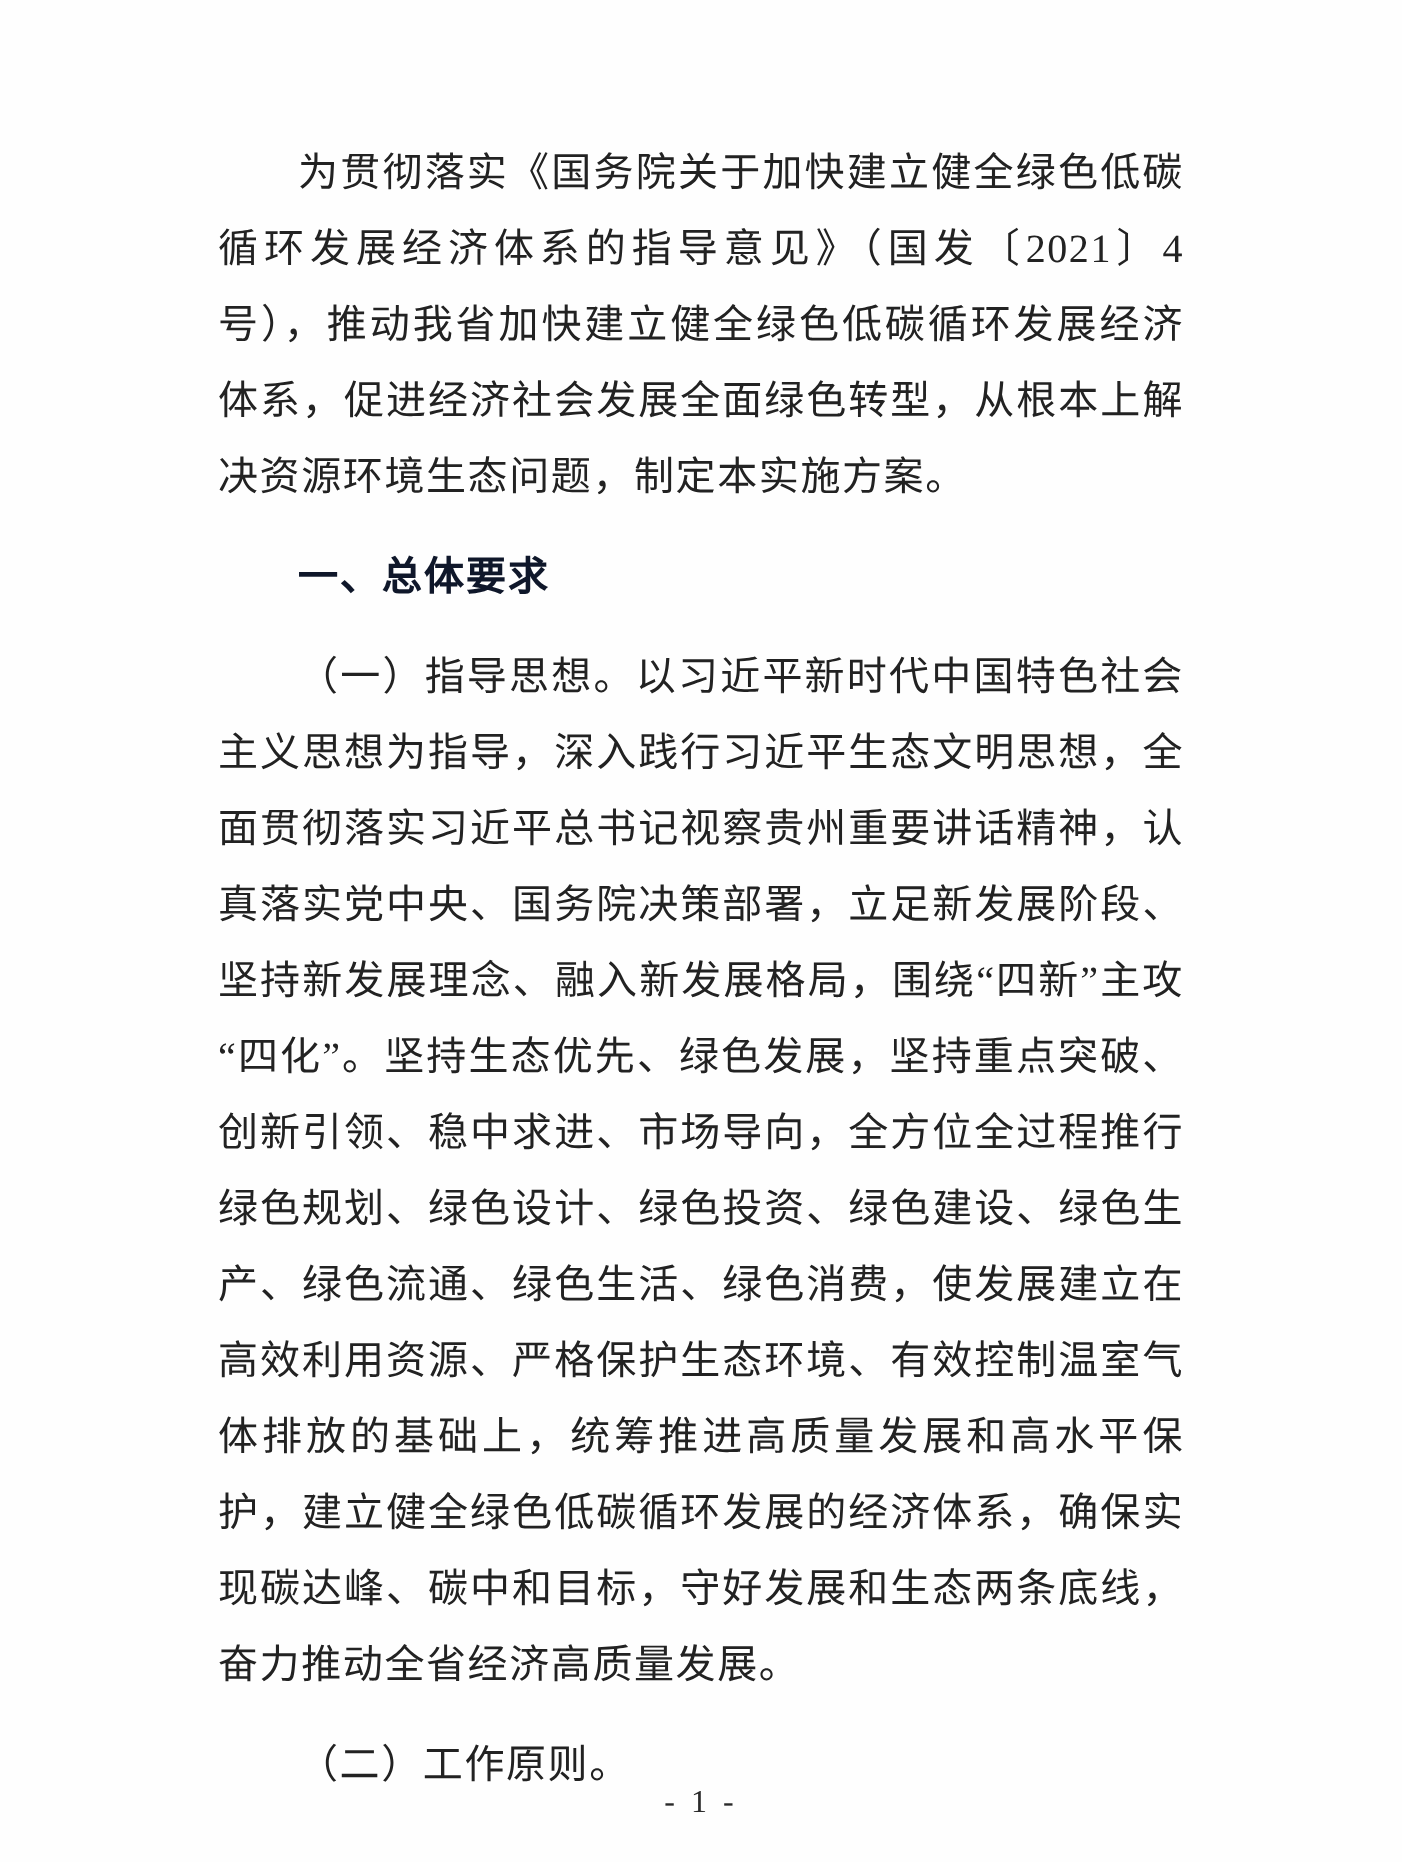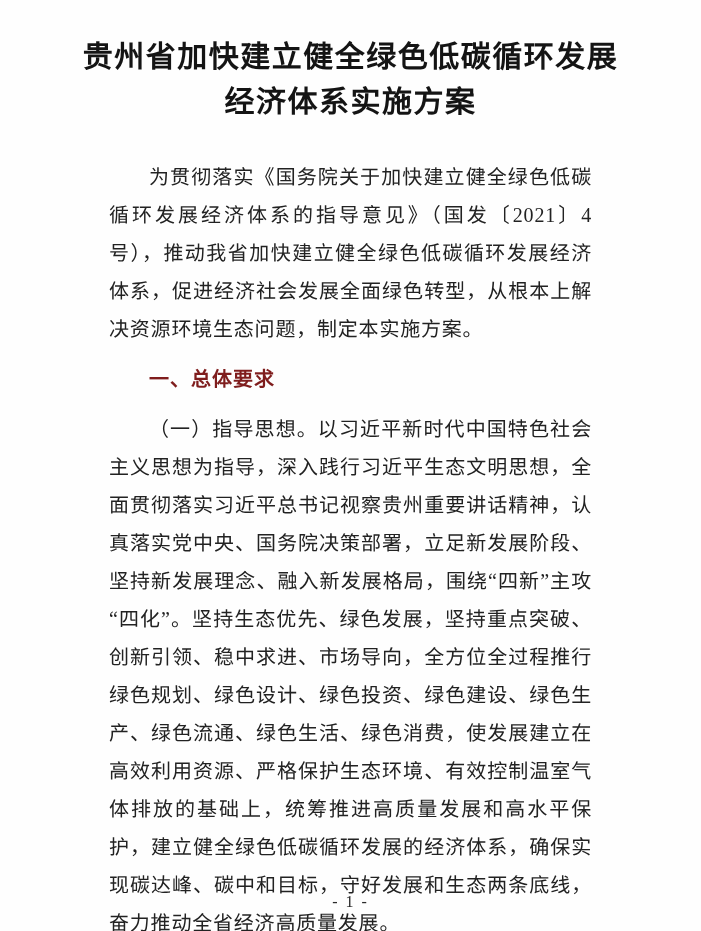--- a/index.html
+++ b/index.html
@@ -48,43 +48,39 @@
     color: #222222;
   }
   .para {
     margin: 12px;
     text-indent: 2em;
   }
   .para.heading {
     font-family: "Liberation Sans", "DejaVu Sans", sans-serif;
     font-weight: 700;
     letter-spacing: 1px;
-    color: #7f1d1d;
+    color: #0f172a;
   }
   .doc-footer {
     position: absolute;
     left: 0;
     right: 0;
     bottom: 20px;
     text-align: center;
     font-family: "Liberation Serif", "DejaVu Serif", serif;
     font-size: 16px;
     letter-spacing: 2px;
     color: #2a2a2a;
   }
 </style>
 </head>
 <body>
 
 <div class="page">
 
-  <h1 class="doc-title">
-    <span class="title-line">贵州省加快建立健全绿色低碳循环发展</span><br>
-    <span class="title-line">经济体系实施方案</span>
-  </h1>
 
 
   <div class="doc-body">
     <p class="para">为贯彻落实《国务院关于加快建立健全绿色低碳循环发展经济体系的指导意见》（国发〔2021〕4号），推动我省加快建立健全绿色低碳循环发展经济体系，促进经济社会发展全面绿色转型，从根本上解决资源环境生态问题，制定本实施方案。</p>
     <p class="para heading">一、总体要求</p>
     <p class="para">（一）指导思想。以习近平新时代中国特色社会主义思想为指导，深入践行习近平生态文明思想，全面贯彻落实习近平总书记视察贵州重要讲话精神，认真落实党中央、国务院决策部署，立足新发展阶段、坚持新发展理念、融入新发展格局，围绕“四新”主攻“四化”。坚持生态优先、绿色发展，坚持重点突破、创新引领、稳中求进、市场导向，全方位全过程推行绿色规划、绿色设计、绿色投资、绿色建设、绿色生产、绿色流通、绿色生活、绿色消费，使发展建立在高效利用资源、严格保护生态环境、有效控制温室气体排放的基础上，统筹推进高质量发展和高水平保护，建立健全绿色低碳循环发展的经济体系，确保实现碳达峰、碳中和目标，守好发展和生态两条底线，奋力推动全省经济高质量发展。</p>
     <p class="para">（二）工作原则。</p>
   </div>
 
   <div class="doc-footer">- 1 -</div>

